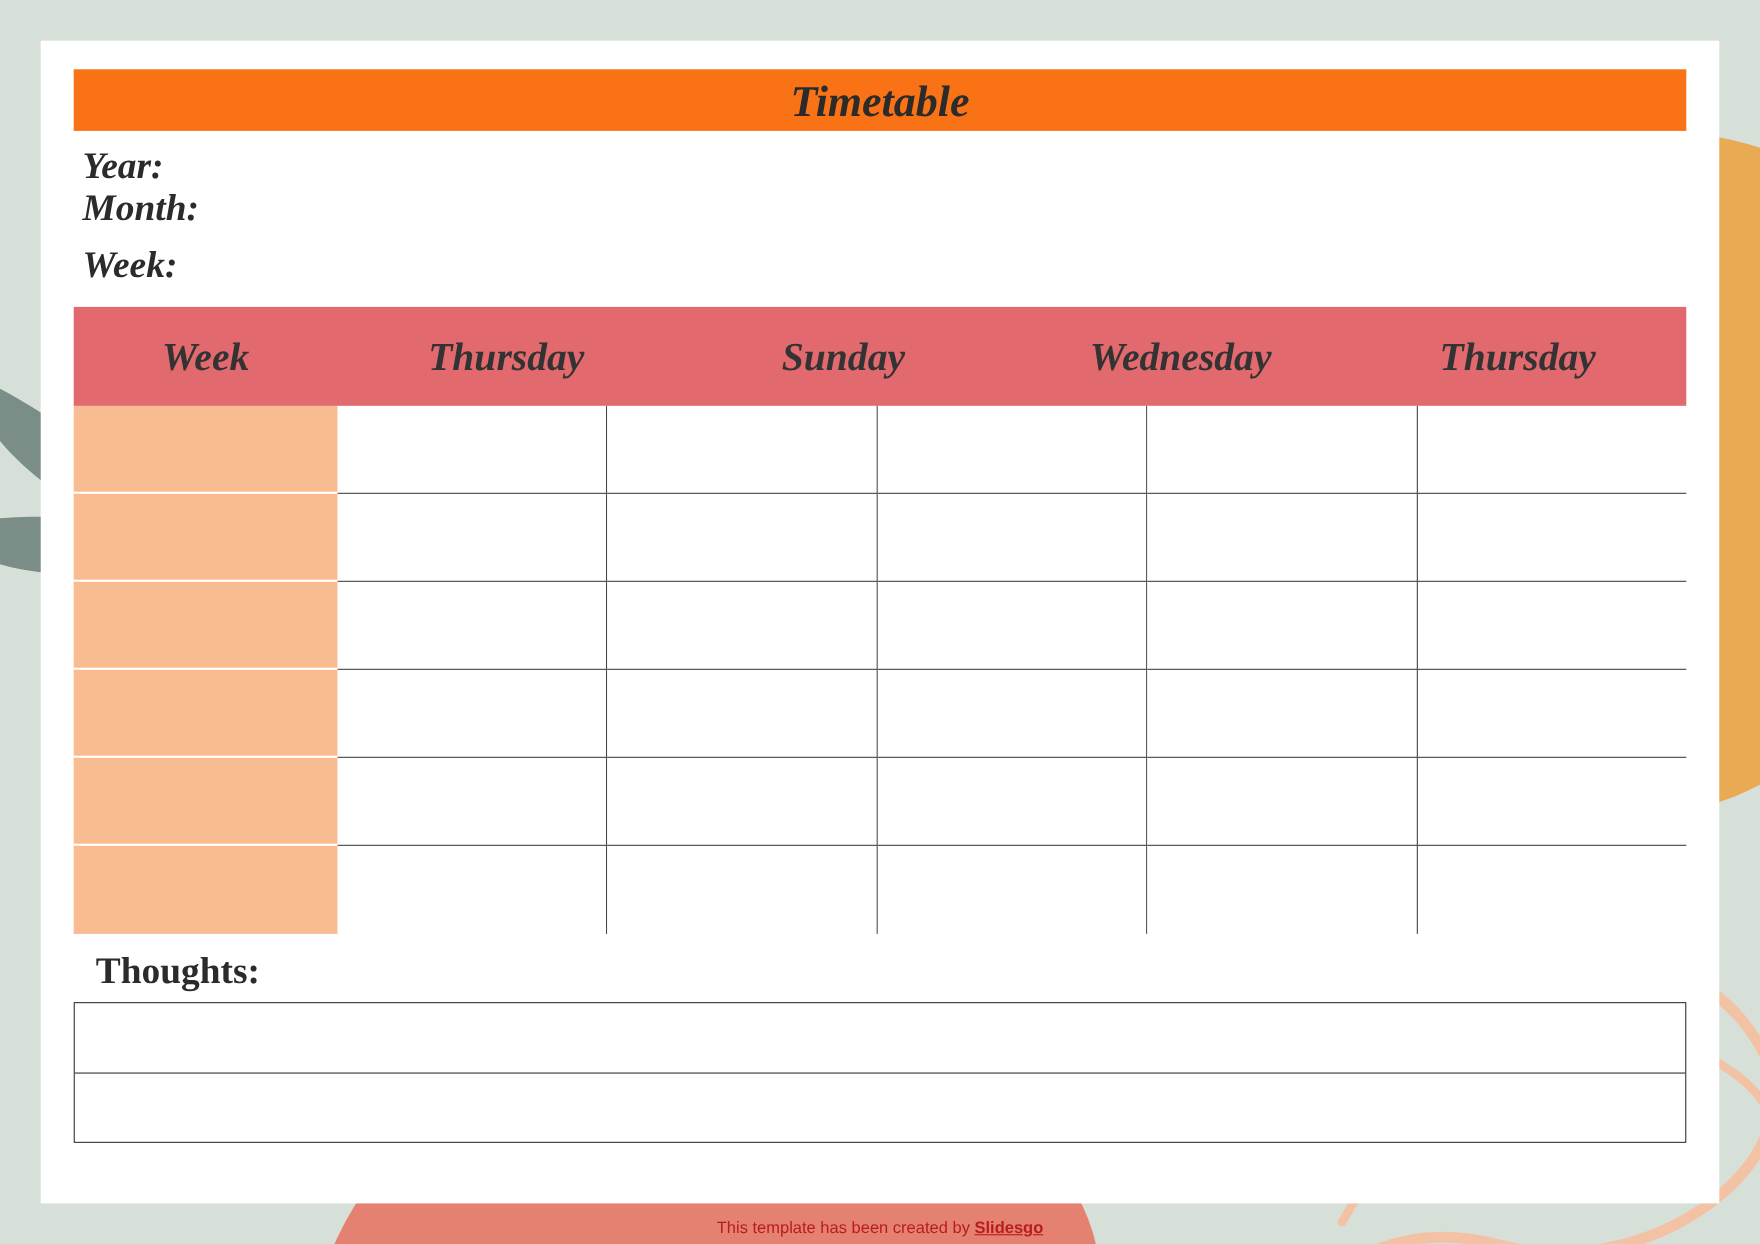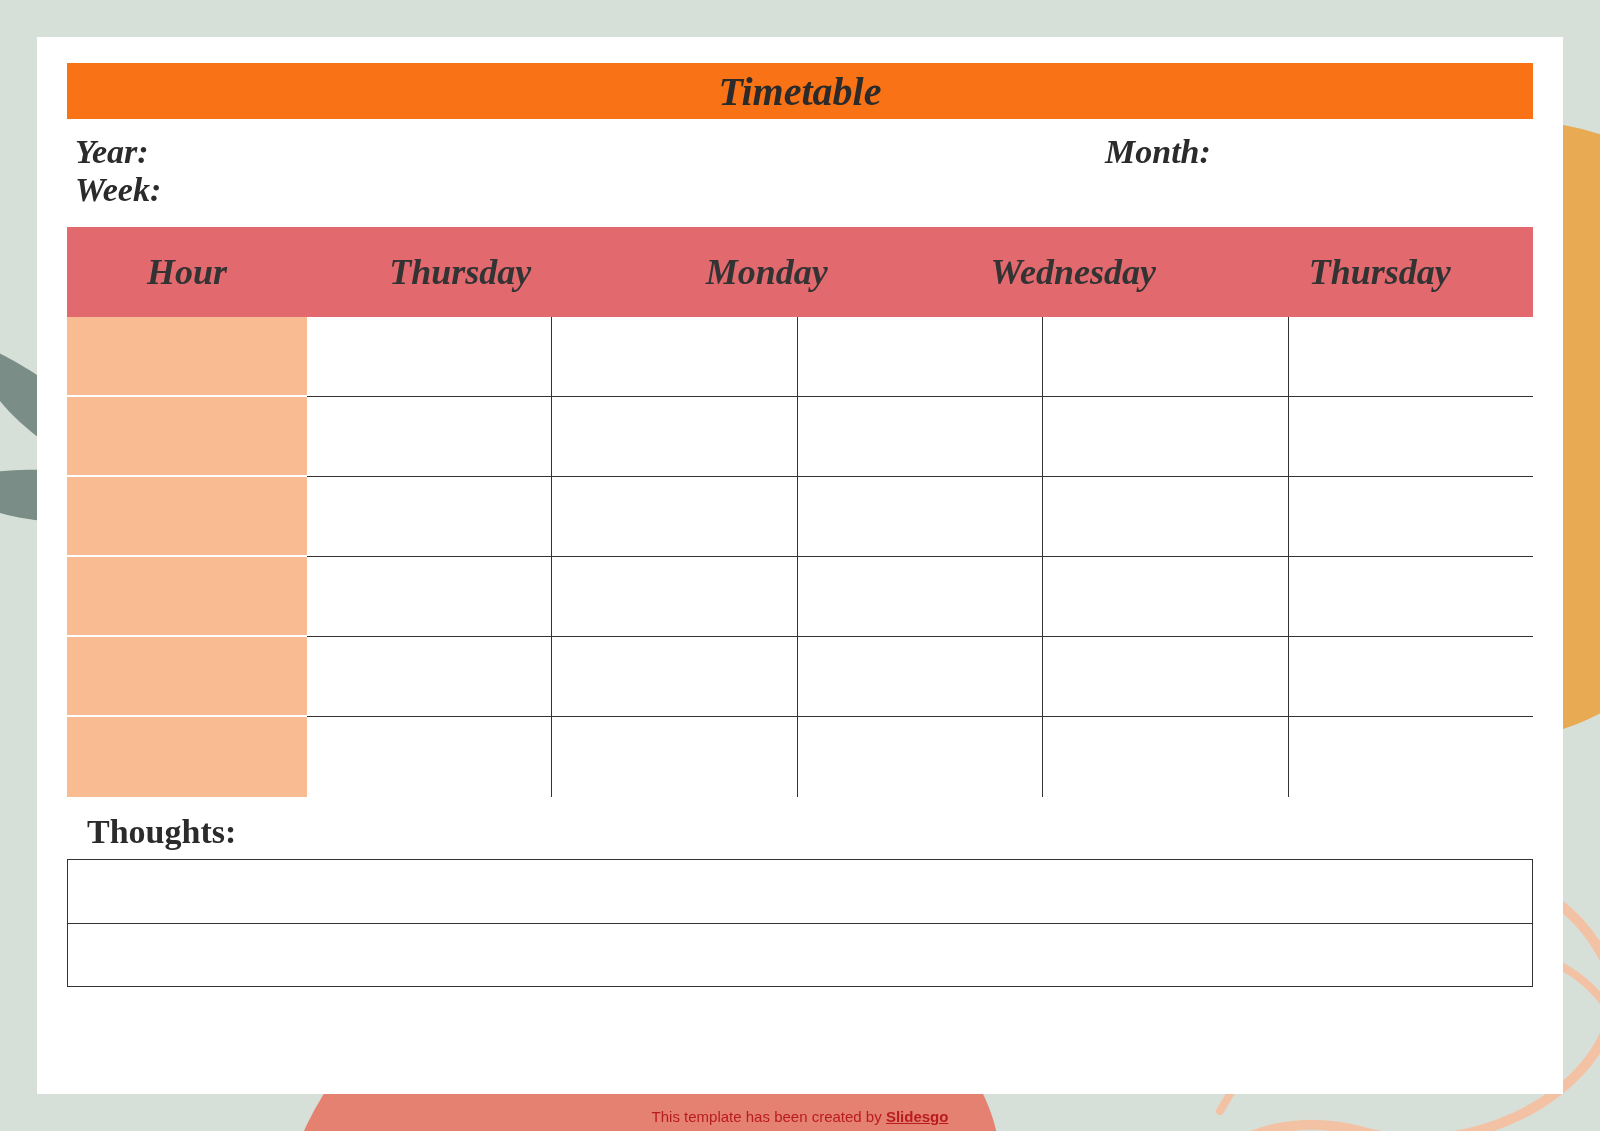--- a/index.html
+++ b/index.html
@@ -68,25 +68,26 @@
     font-style: italic;
   }
 
   .meta-row {
     display: flex;
     margin-top: 14px;
     font-size: 34px;
     font-weight: bold;
     font-style: italic;
     padding: 0 8px;
+    flex-direction: column;
   }
   .meta-left { flex: 1; }
   .meta-right { width: 420px; }
   .meta-week {
-    margin-top: 0;
+    margin-top: 14px;
     font-size: 34px;
     font-weight: bold;
     font-style: italic;
     padding: 0 8px;
   }
 
   .timetable {
     margin-top: 18px;
     width: 100%;
   }
@@ -173,23 +174,23 @@
   </div>
 
   <div class="meta-row">
     <div class="meta-left">Year:</div>
     <div class="meta-right">Month:</div>
   </div>
   <div class="meta-week">Week:</div>
 
   <div class="timetable">
     <div class="tt-header">
-      <div class="col-hour">Hour</div>
+      <div class="col-hour">Week</div>
       <div>Thursday</div>
-      <div>Monday</div>
+      <div>Sunday</div>
       <div>Wednesday</div>
       <div>Thursday</div>
     </div>
     <div class="tt-body">
       <div class="tt-row">
         <div class="cell cell-hour"></div>
         <div class="cell"></div>
         <div class="cell"></div>
         <div class="cell"></div>
         <div class="cell"></div>

